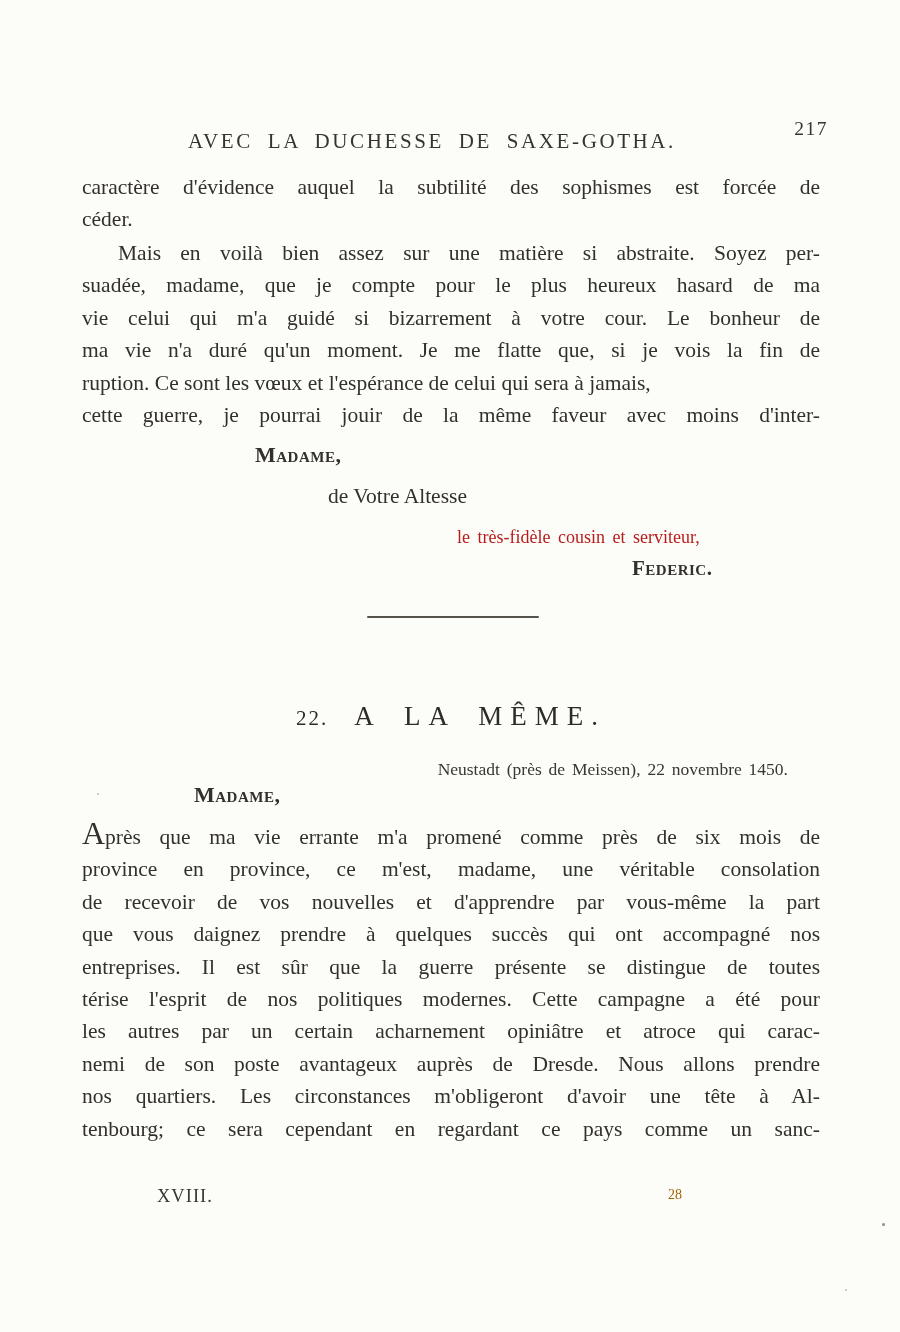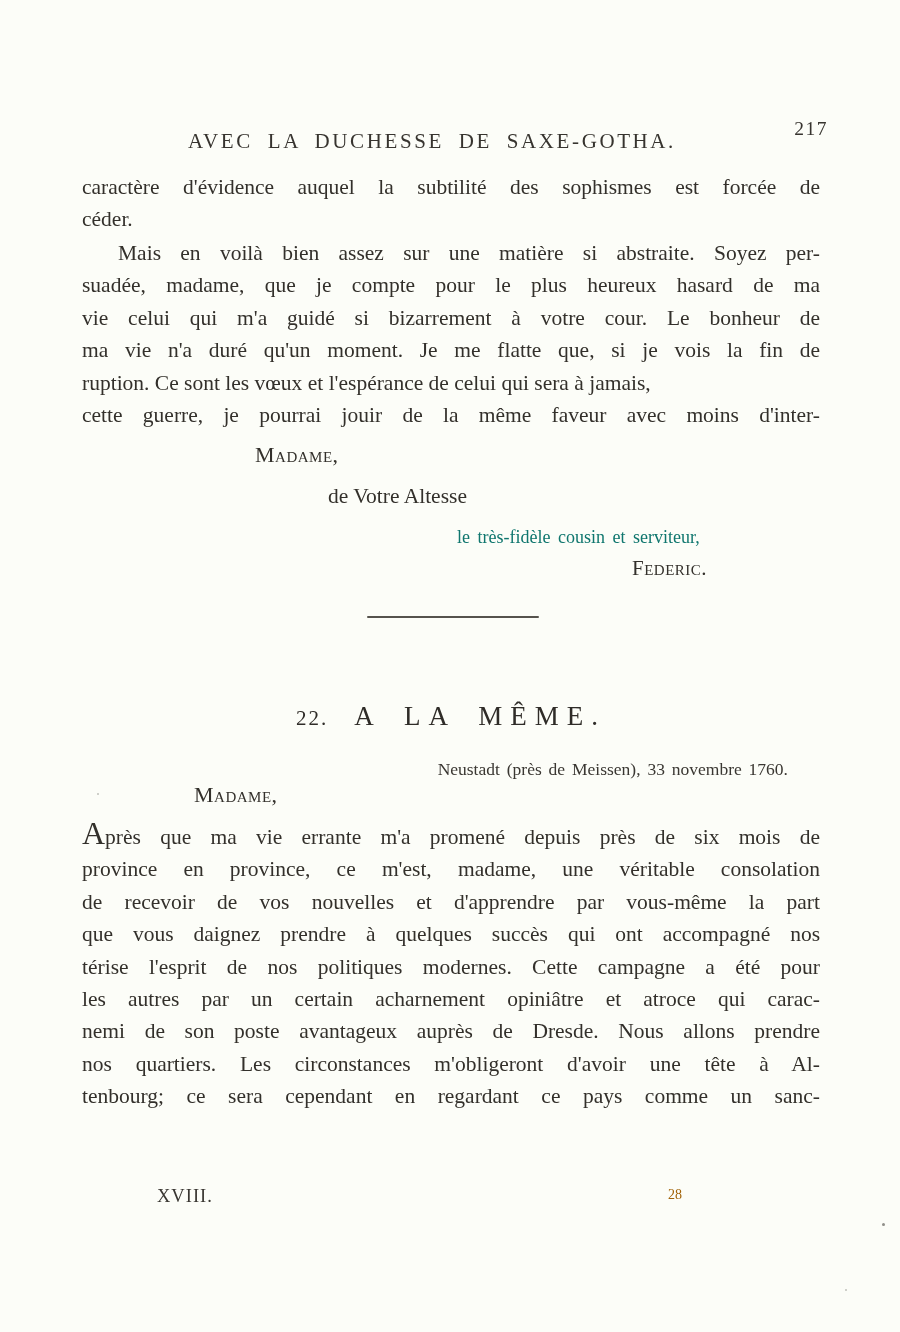--- a/index.html
+++ b/index.html
@@ -22,25 +22,25 @@
   
   .lines{position:absolute;left:82px;width:738px;}
   .bl{
     font-size:21.5px;line-height:32.4px;
     text-align:justify;text-align-last:justify;
     white-space:normal;
   }
   .endl{text-align-last:left;}
   .indent{text-indent:36px;}
   .initcap::first-letter{font-size:32px;line-height:1px;}
-  .sc{font-variant:small-caps;}
+  .sc{font-variant:small-caps;font-weight:bold;}
   
   .sal1{position:absolute;left:255px;top:442px;font-size:22px;letter-spacing:0.5px;}
   .vale1{position:absolute;left:328px;top:484px;font-size:21.5px;}
-  .vale2{position:absolute;left:457px;top:527px;font-size:18px;word-spacing:3px;color:#0f766e;}
+  .vale2{position:absolute;left:457px;top:527px;font-size:18px;word-spacing:3px;color:#b91c1c;}
   .sig{position:absolute;left:632px;top:556px;font-size:21px;letter-spacing:0.5px;}
   
   .rule{position:absolute;left:367px;top:616px;width:172px;height:2px;background:#56534d;border-radius:1px;}
   
   .heading{
     position:absolute;left:82px;top:701px;width:738px;text-align:center;
     font-size:27px;white-space:nowrap;color:#2f2c28;
   }
   .hnum{font-size:21px;letter-spacing:2px;margin-right:26px;}
   .htitle{letter-spacing:8px;word-spacing:9px;}
@@ -84,29 +84,30 @@
   <div class="vale1">de Votre Altesse</div>
   <div class="vale2">le très-fidèle cousin et serviteur,</div>
   <div class="sig sc">Federic.</div>
 
   <div class="rule"></div>
 
   <div class="heading">
     <span class="hnum">22.</span><span class="htitle">A LA MÊME.</span>
   </div>
 
-  <div class="dateline">Neustadt (près de Meissen), 33 novembre 1760.</div>
+  <div class="dateline">Neustadt (près de Meissen), 22 novembre 1450.</div>
 
   <div class="sal2 sc">Madame,</div>
 
   <div class="lines" style="top:821px">
-    <div class="bl initcap">Après que ma vie errante m'a promené depuis près de six mois de</div>
+    <div class="bl initcap">Après que ma vie errante m'a promené comme près de six mois de</div>
     <div class="bl">province en province, ce m'est, madame, une véritable consolation</div>
     <div class="bl">de recevoir de vos nouvelles et d'apprendre par vous-même la part</div>
     <div class="bl">que vous daignez prendre à quelques succès qui ont accompagné nos</div>
+    <div class="bl">entreprises. Il est sûr que la guerre présente se distingue de toutes</div>
     <div class="bl">térise l'esprit de nos politiques modernes. Cette campagne a été pour</div>
     <div class="bl">les autres par un certain acharnement opiniâtre et atroce qui carac-</div>
     <div class="bl">nemi de son poste avantageux auprès de Dresde. Nous allons prendre</div>
     <div class="bl">nos quartiers. Les circonstances m'obligeront d'avoir une tête à Al-</div>
     <div class="bl">tenbourg; ce sera cependant en regardant ce pays comme un sanc-</div>
   </div>
 
   <div class="foot-vol">XVIII.</div>
   <div class="foot-sheet">28</div>
 

